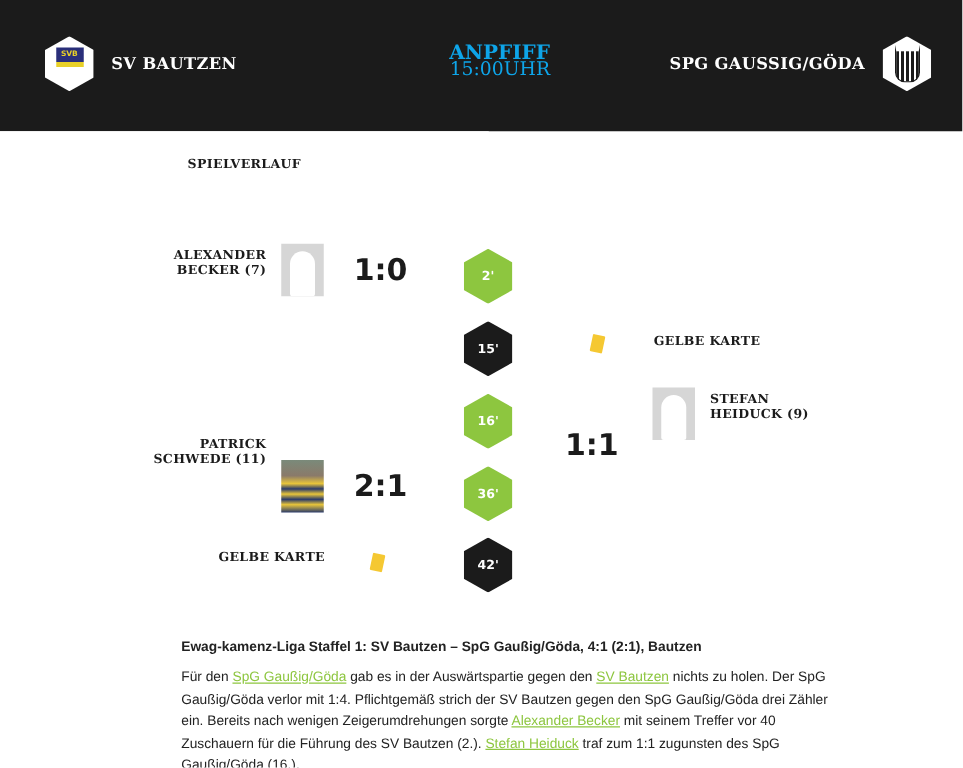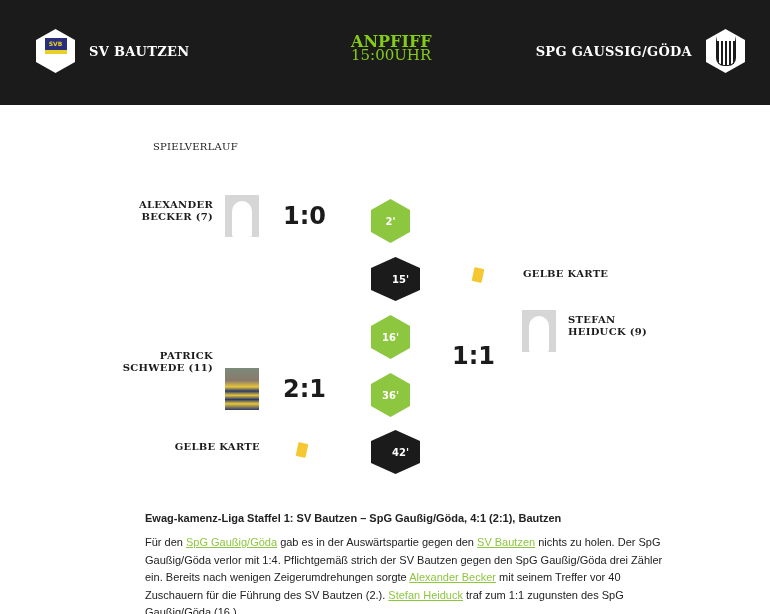--- a/index.html
+++ b/index.html
@@ -5,30 +5,30 @@
   html, body { margin:0; padding:0; }
   body { width:770px; height:614px; overflow:hidden; background:#fff; font-family:"DejaVu Serif", serif; position:relative; }
   .header { position:absolute; left:0; top:0; width:770px; height:105px; background:#1b1b1b; }
   .hex { clip-path: polygon(50% 0%, 100% 25%, 100% 75%, 50% 100%, 0% 75%, 0% 25%); display:flex; align-items:center; justify-content:center; }
   .team-logo { position:absolute; width:39px; height:44px; background:#fff; top:29px; }
   .home-logo { left:36px; }
   .away-logo { left:706px; }
   .team-name { position:absolute; top:44px; color:#fff; font-weight:bold; font-size:13px; letter-spacing:0.3px; }
   .home-name { left:89px; }
   .away-name { right:78px; }
-  .kickoff { position:absolute; left:351px; width:110px; top:33px; text-align:left; color:#84cc16; }
+  .kickoff { position:absolute; left:330px; width:110px; top:33px; text-align:right; color:#0ea5e9; }
   .kickoff .k1 { font-weight:bold; font-size:16px; line-height:17px; }
   .kickoff .k2 { font-weight:normal; font-size:15px; line-height:10px; }
   .tabs { position:absolute; top:105px; left:0; width:770px; height:53px; }
-  .tab { position:absolute; top:0; height:53px; display:flex; align-items:center; justify-content:center; font-weight:normal; font-size:10px; letter-spacing:0.3px;margin-top:15px; }
+  .tab { position:absolute; top:0; height:53px; display:flex; align-items:center; justify-content:center; font-weight:bold; font-size:10px; letter-spacing:0.3px; }
   .tab-active { left:0; width:391px; background:#fff; color:#1b1b1b; }
   .tab-inactive { left:391px; width:379px; background:#1b1b1b; color:#fff; }
   .min-hex { position:absolute; left:371px; width:39px; height:44px; color:#fff; font-weight:bold; font-size:10px; font-family:"DejaVu Sans", sans-serif; }
   .green { background:#8dc63f; }
-  .dark { background:#1b1b1b;padding-left:10px; }
+  .dark { background:#1b1b1b; }
   .pname { position:absolute; font-weight:bold; font-size:10px; line-height:12px; color:#1b1b1b; letter-spacing:0.3px; }
   .pname.left { text-align:right; }
   .photo { position:absolute; width:34px; height:42px; background:#d6d6d6; overflow:hidden; }
   .silhouette { position:absolute; left:7px; top:6px; width:20px; height:36px; background:#fff; border-radius:10px 10px 2px 2px; }
   .score { position:absolute; font-family:"DejaVu Sans", sans-serif; font-weight:bold; font-size:24px; color:#1b1b1b; }
   .card { position:absolute; width:10px; height:14px; background:#f5c832; transform:rotate(12deg); border-radius:1px; }
   .report { position:absolute; left:145px; top:507px; width:530px; background:#fff; font-family:"Liberation Sans", sans-serif; font-size:11px; color:#222; }
   .report-title { font-weight:bold; font-size:11px; margin:5px 0 10px 0; }
   .report p { margin:0; line-height:17.5px; }
   .report a { color:#8dc63f; text-decoration:underline; }

